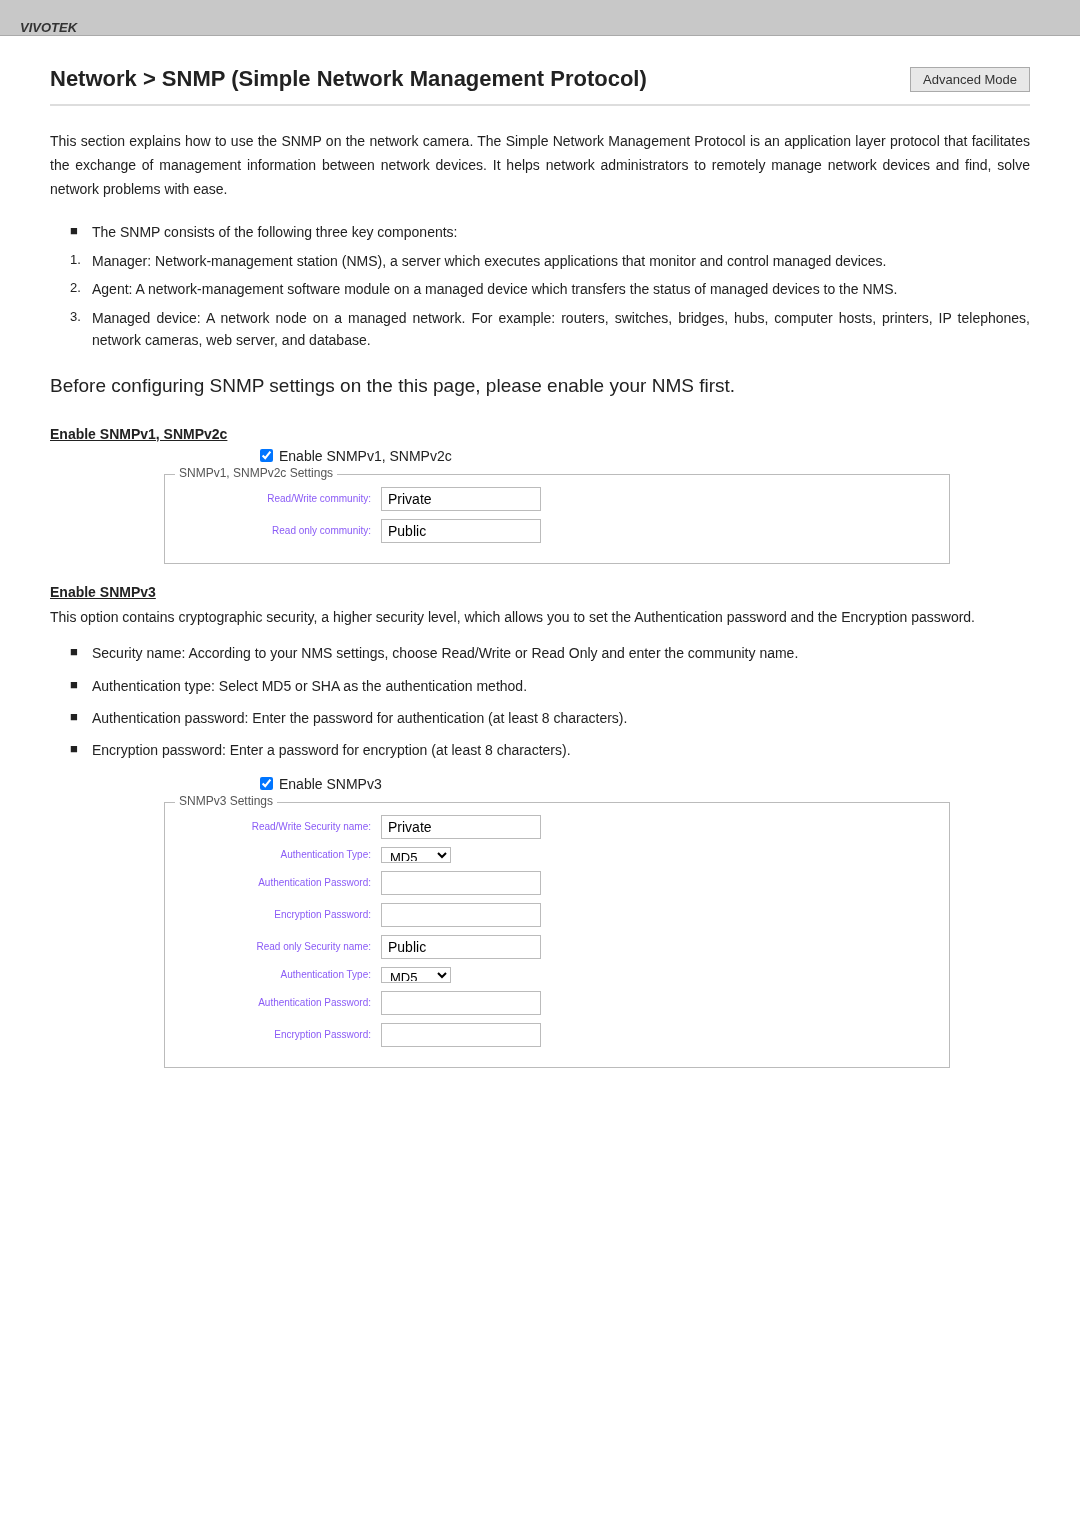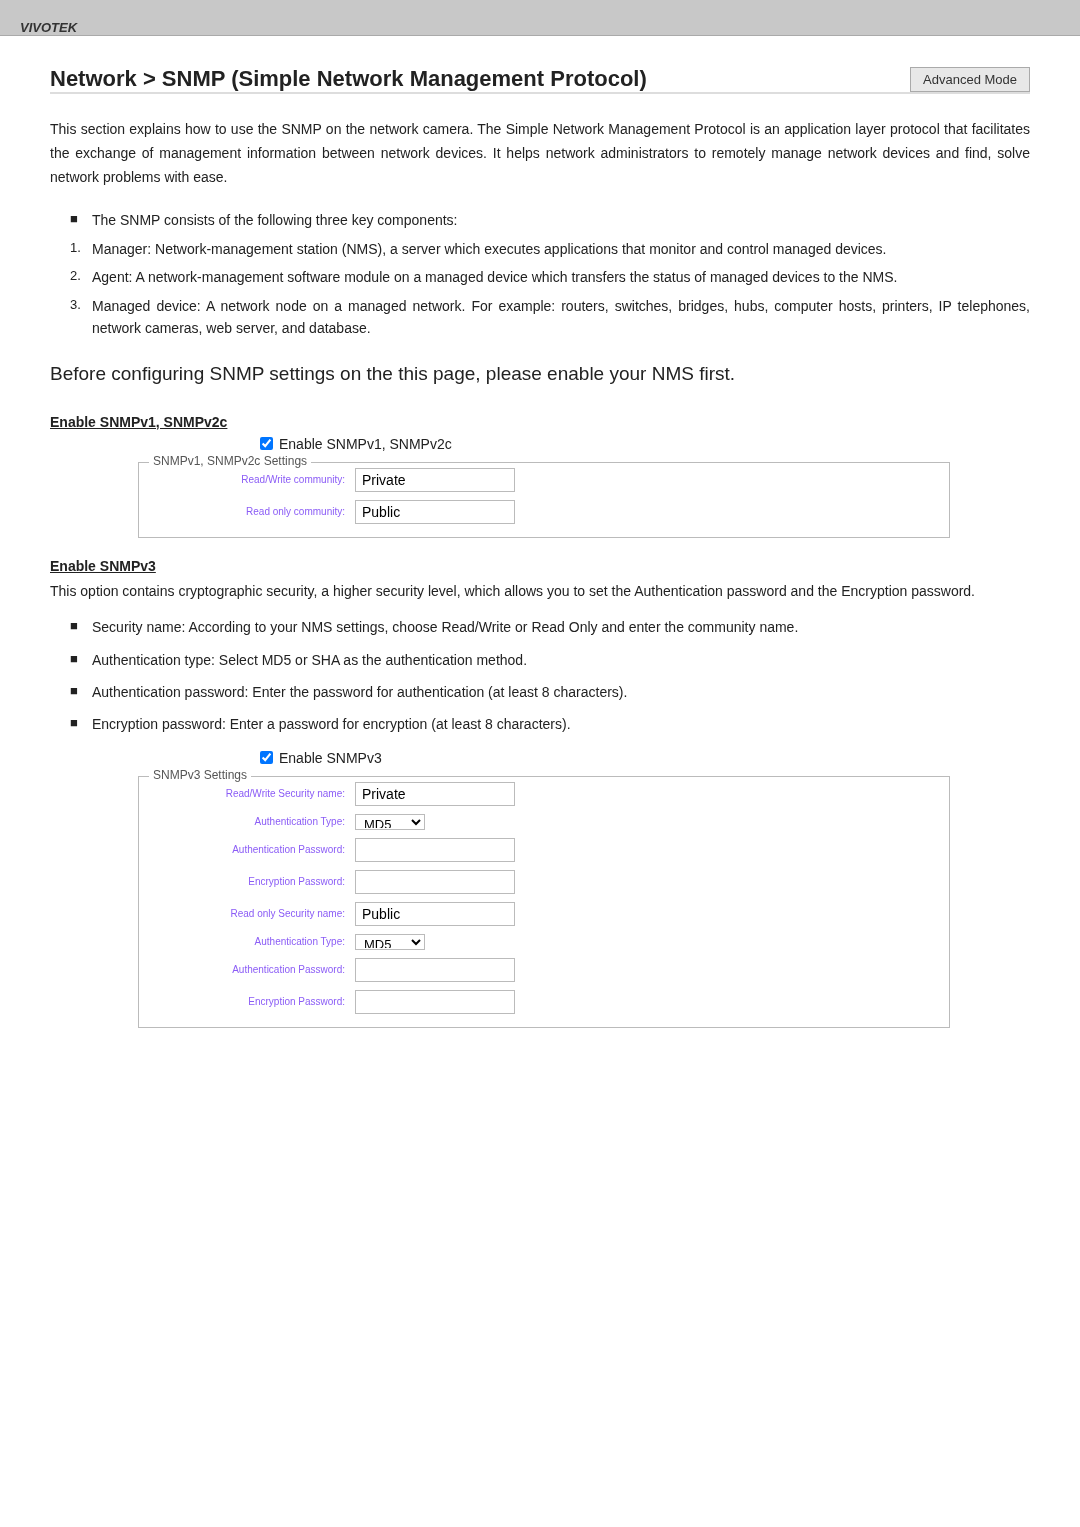--- a/index.html
+++ b/index.html
@@ -30,21 +30,21 @@
       background: #fff;
       margin: 0;
       padding: 30px 50px 40px 50px;
       min-height: 1491px;
     }
     .page-header {
       display: flex;
       align-items: center;
       margin-bottom: 24px;
       border-bottom: 2px solid #ddd;
-      padding-bottom: 0;
+      padding-bottom: 12px;
     }
     .page-title {
       font-size: 22px;
       font-weight: bold;
       color: #222;
       flex: 1;
     }
     .advanced-mode-btn {
       background: #e8e8e8;
       border: 1px solid #aaa;
@@ -104,24 +104,24 @@
       display: flex;
       align-items: center;
       margin-bottom: 10px;
       margin-left: 210px;
     }
     .checkbox-row input[type="checkbox"] {
       margin-right: 6px;
     }
     .settings-box {
       border: 1px solid #bbb;
-      margin-left: 88px;
+      margin-left: 114px;
       margin-right: 80px;
       margin-bottom: 20px;
-      padding: 5px 16px;
+      padding: 12px 16px;
       background: #fff;
       position: relative;
     }
     .settings-box-title {
       position: absolute;
       top: -9px;
       left: 10px;
       background: #fff;
       padding: 0 4px;
       font-size: 12px;

